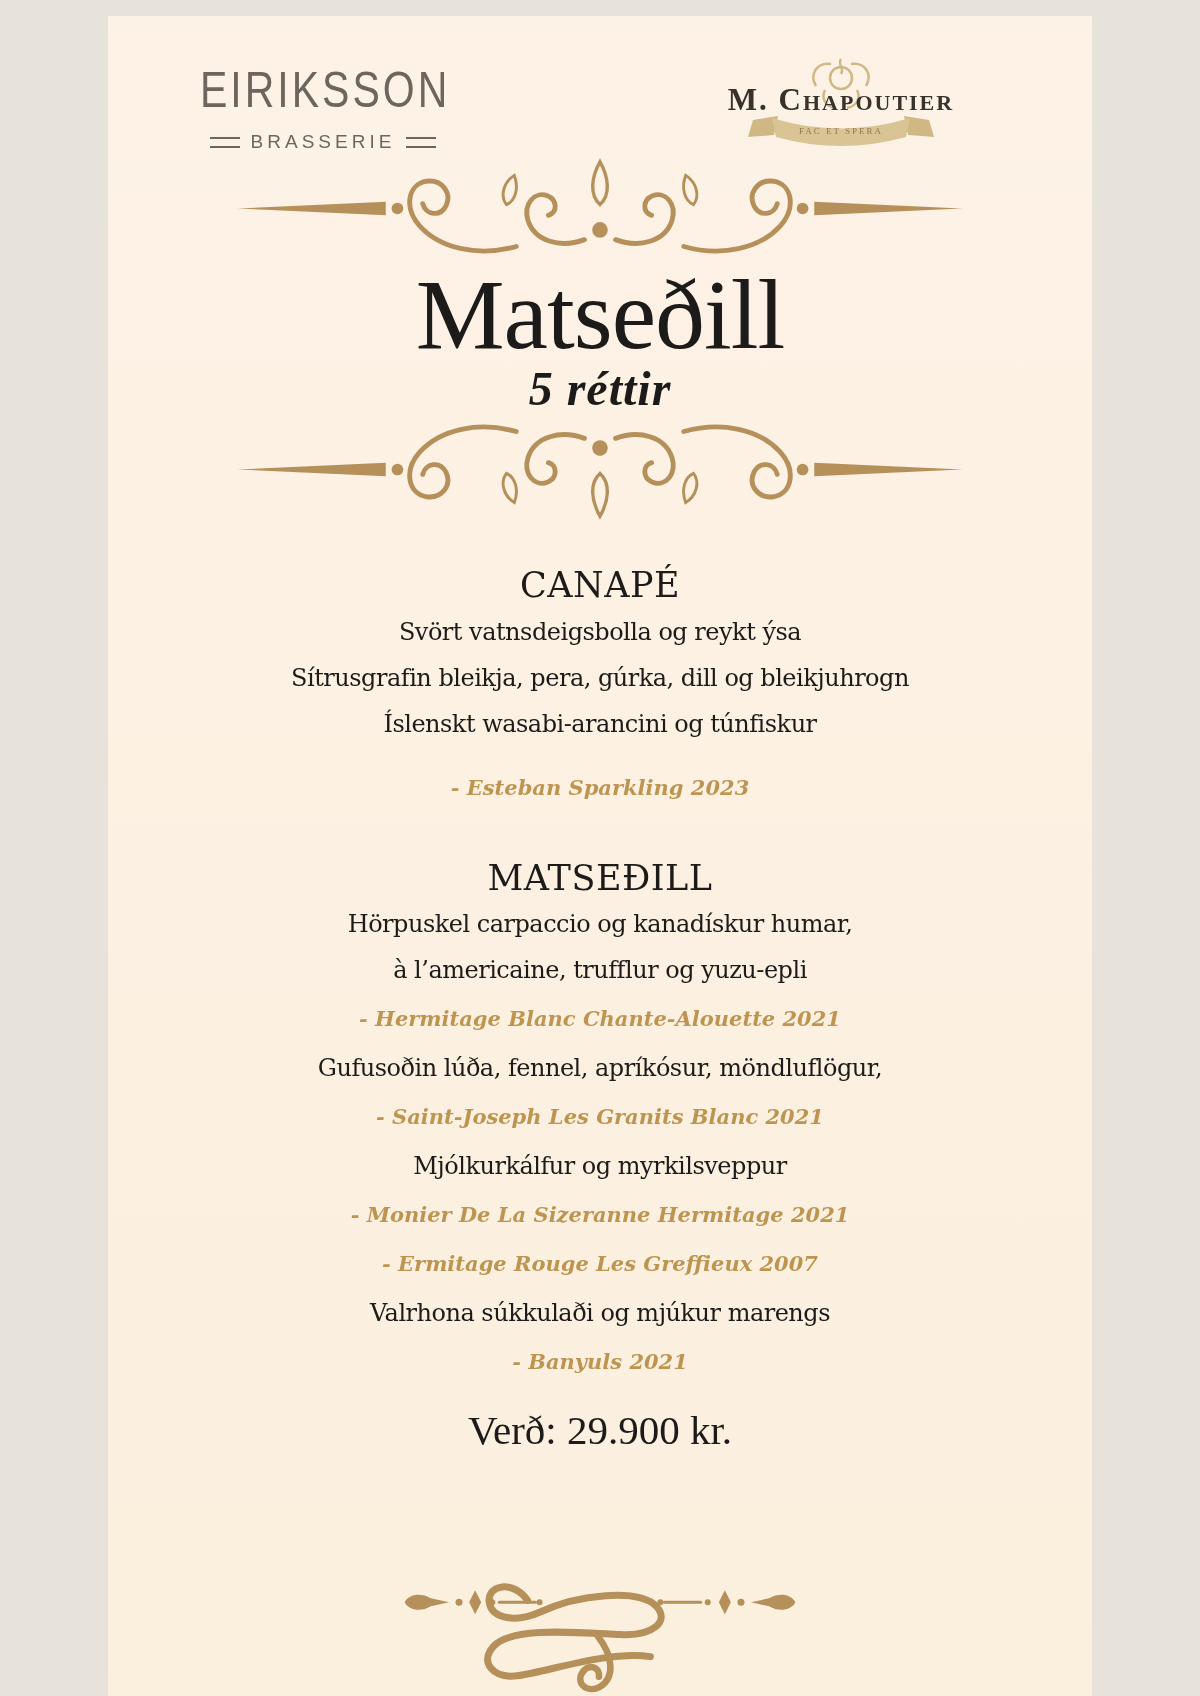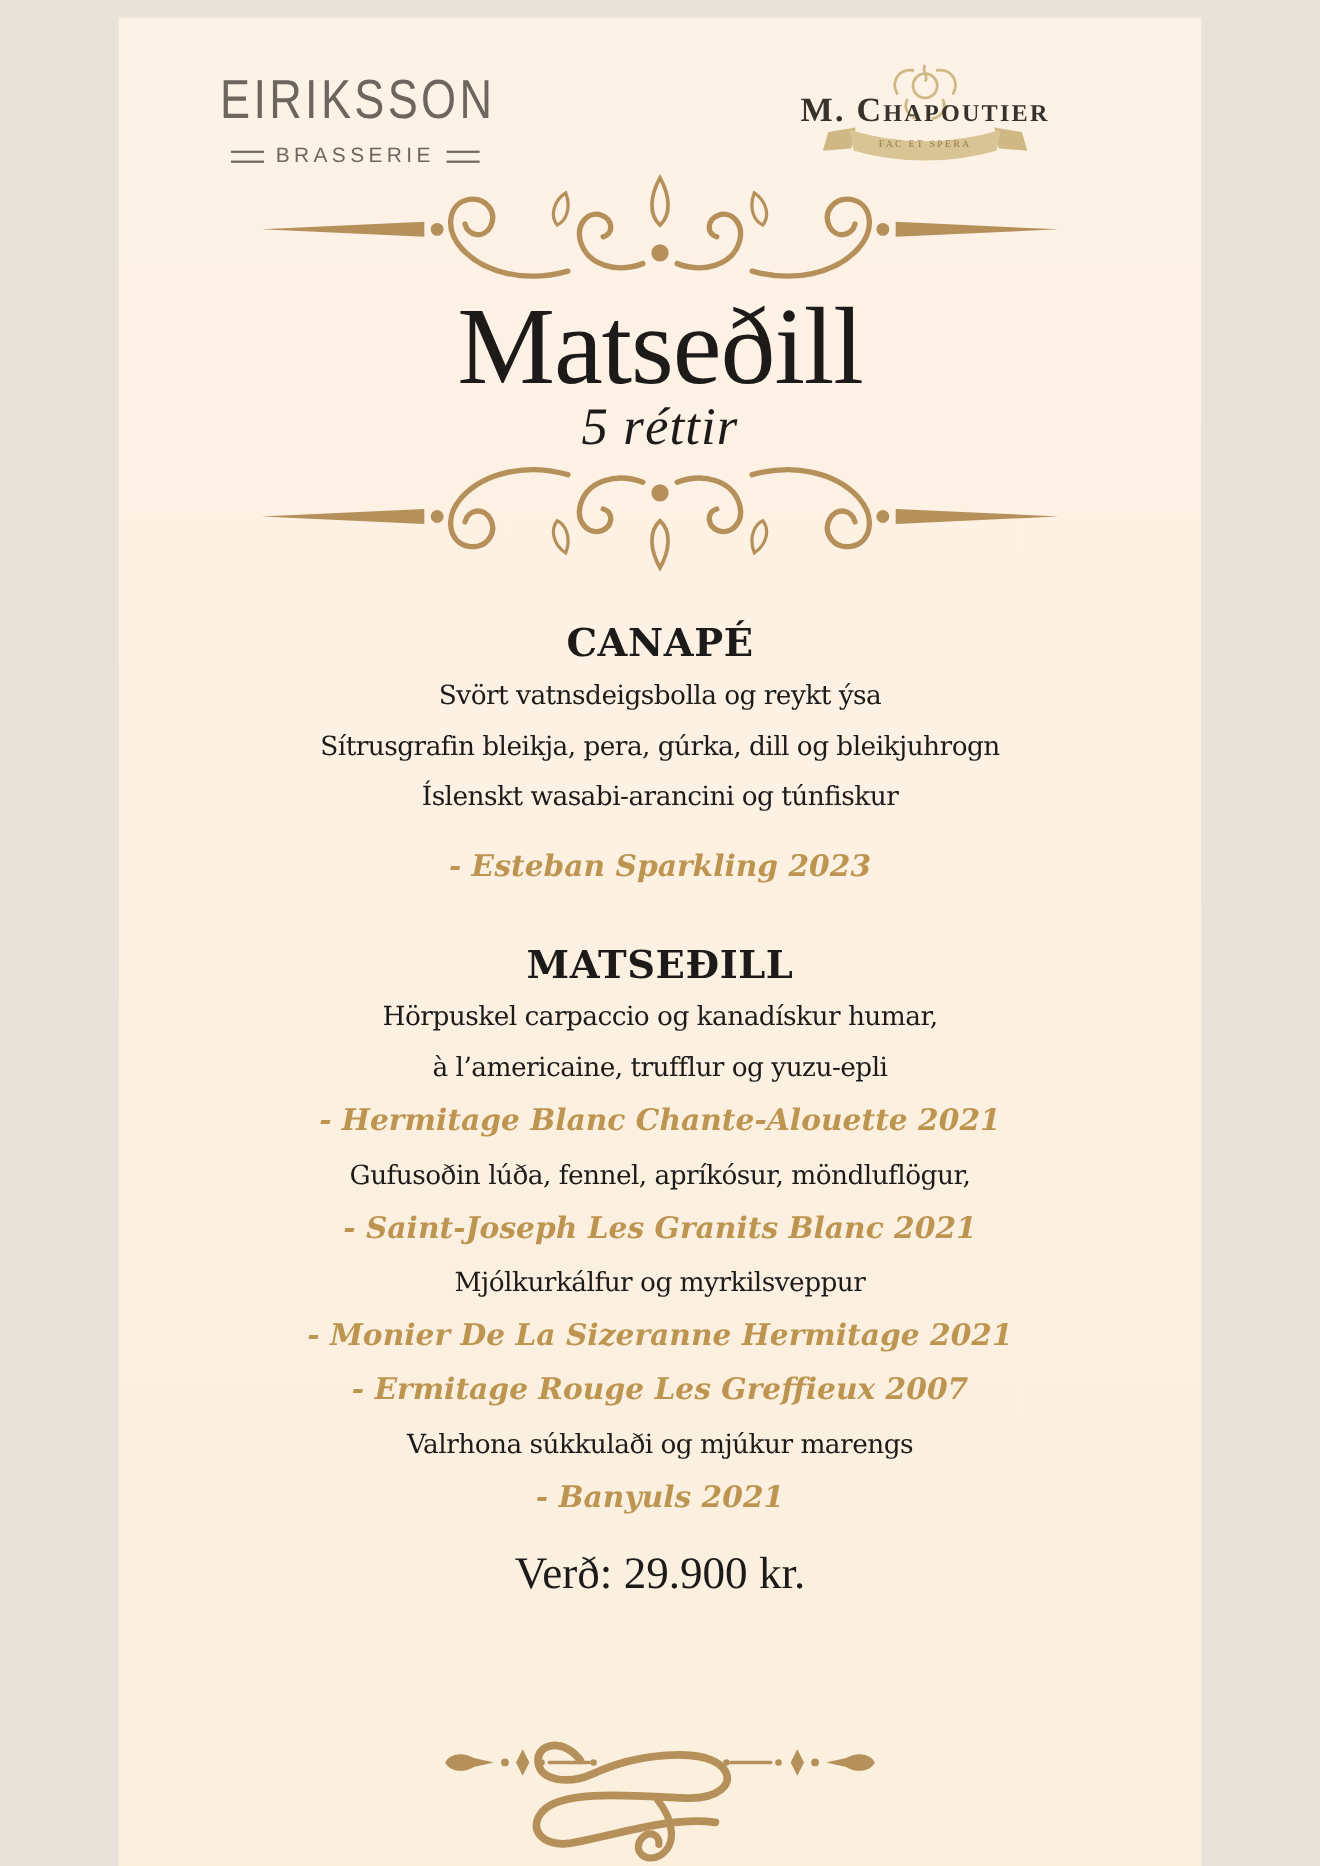--- a/index.html
+++ b/index.html
@@ -42,36 +42,36 @@
   .flourish{position:absolute;left:50%;transform:translateX(-50%);width:772px;height:112px;}
   .flourish.top{top:136px;}
   .flourish.mirrored{top:398px;transform:translateX(-50%) scaleY(-1);}
   .flourish svg{width:100%;height:100%;}
   .bottom-swirl{position:absolute;left:50%;transform:translateX(-50%);top:1548px;width:404px;height:146px;}
   .bottom-swirl svg{width:100%;height:100%;}
   
   .title{position:absolute;left:0;top:250px;width:100%;text-align:center;
     font-size:100px;line-height:98px;letter-spacing:-1px;}
   .subtitle{position:absolute;left:0;top:348px;width:100%;text-align:center;
-    font-style:italic;font-size:48px;line-height:50px;letter-spacing:1px;}
+    font-style:italic;font-size:48px;line-height:50px;letter-spacing:1px;font-weight:bold;}
   
   .menu{position:absolute;left:0;top:545px;width:100%;text-align:center;}
   .section-heading{
     font-family:"DejaVu Serif",serif;
-    font-weight:700;font-size:35px;line-height:48px;letter-spacing:.5px;margin:0;
+    font-weight:400;font-size:35px;line-height:48px;letter-spacing:.5px;margin:0;
   }
   .section-heading.main{margin-top:44px;line-height:46px;}
   .dish{
     font-family:"DejaVu Serif",serif;
     font-size:24px;line-height:46px;margin:0;letter-spacing:-.5px;
   }
   .wine{
     font-family:"DejaVu Serif",serif;
     font-style:italic;font-weight:700;
-    font-size:27px;line-height:46px;margin:3px 0;
+    font-size:21px;line-height:46px;margin:3px 0;
     color:#bd9551;letter-spacing:0;
   }
   .wine.first{margin-top:18px;}
   .price{
     font-family:"Liberation Serif",serif;
     font-size:41px;line-height:50px;margin:20px 0 0 0;
   }
 </style>
 </head>
 <body>

